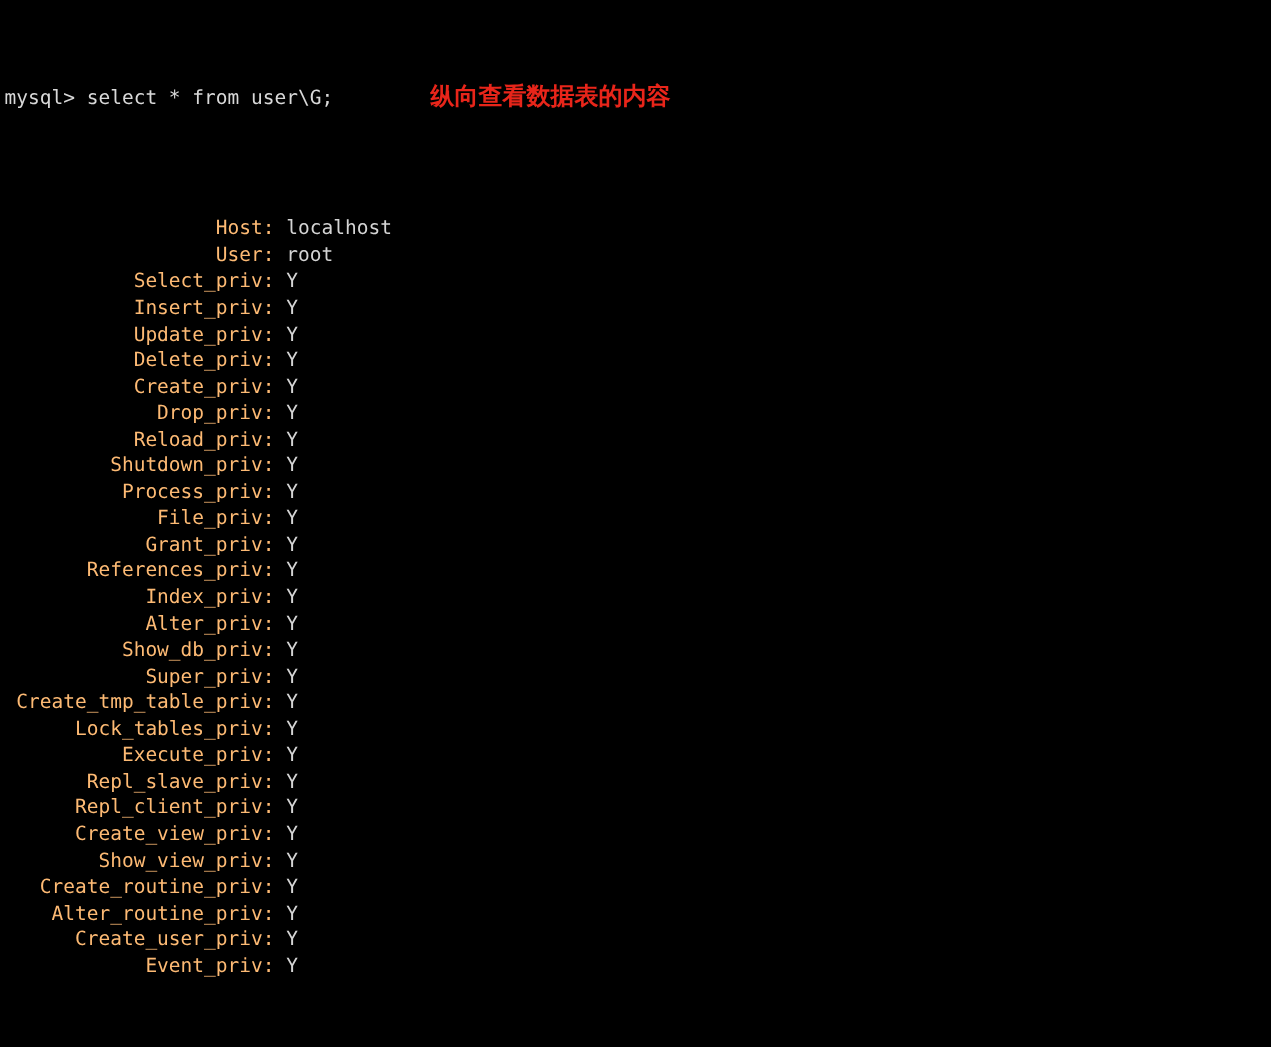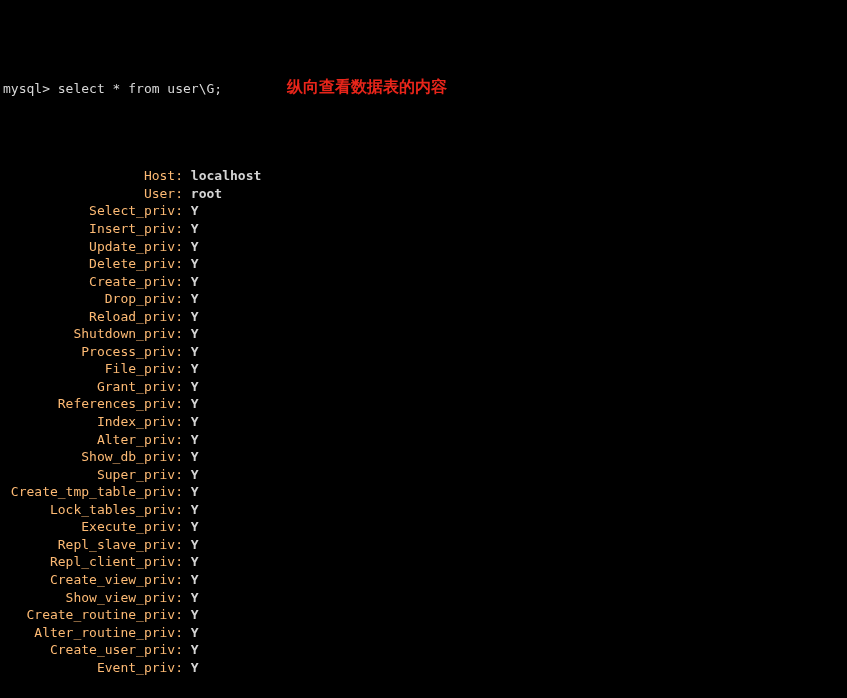--- a/index.html
+++ b/index.html
@@ -11,39 +11,38 @@
   #terminal {
     position: relative;
     width: 847px;
     height: 674px;
     background: #000000;
     overflow: hidden;
     font-family: "DejaVu Sans Mono", "Liberation Mono", monospace;
     font-size: 13px;
     line-height: 17.55px;
     color: #d4d4d4;
-    margin-top: 23px;
     -webkit-font-smoothing: antialiased;
   }
   #screen {
     position: absolute;
     left: 3px;
     top: 4px;
     white-space: pre;
     letter-spacing: 0px;
   }
   .line {
     height: 17.55px;
     white-space: pre;
   }
   .prompt-line { color: #d8d8d8; }
   .sep-line { color: #cfcfcf; }
   .field-line { color: #d4d4d4; }
   .fname { color: #fdba74; }
-  .fval  { color: #d4d4d4; font-weight: bold; }
+  .fval  { color: #d4d4d4; }
   #annotation {
     position: absolute;
     left: 287px;
     top: 55px;
     font-family: "DejaVu Sans", "Liberation Sans", sans-serif;
     font-size: 16px;
     line-height: 18px;
     font-weight: 700;
     white-space: pre;
   }

